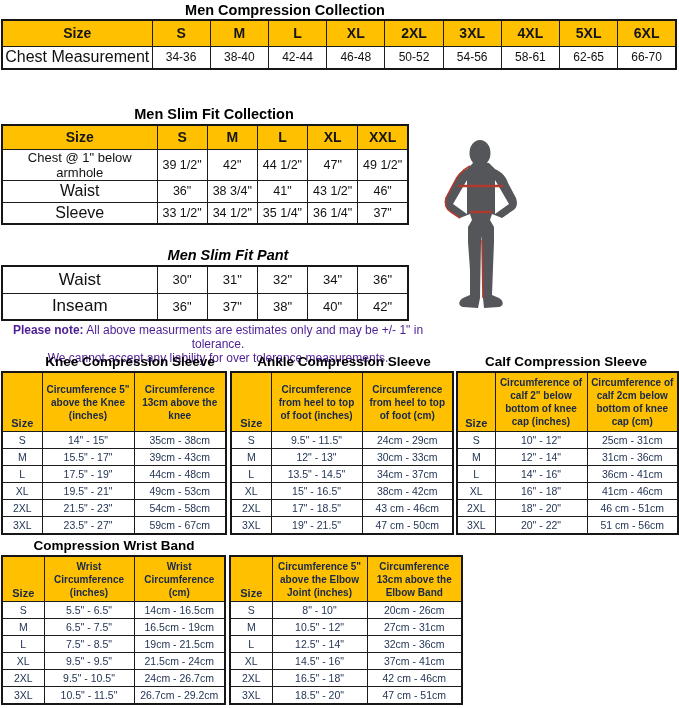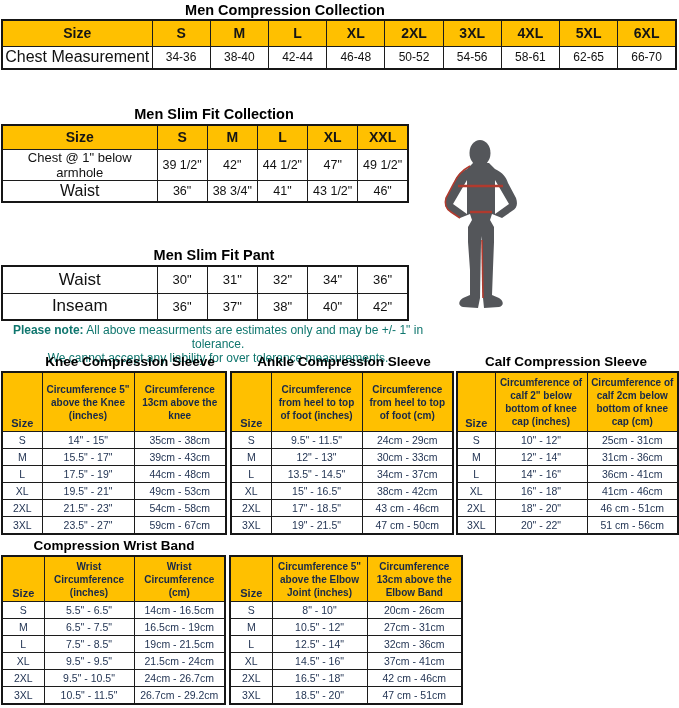--- a/index.html
+++ b/index.html
@@ -25,21 +25,21 @@
   .big2 tr.hd td{font-size:14px;}
   .big2 td{font-size:12.5px;}
   .big2 td.lbl{font-size:16px;}
   .big2 td.lbl-sm{font-size:13px;}
   
   .big3 tr{height:27px;}
   .big3 td{font-size:13px;}
   .big3 td.lbl{font-size:17px;}
   
   .note{position:absolute;left:0;top:323px;width:436px;text-align:center;
-        font-size:12px;line-height:1.18;color:#0f766e;}
+        font-size:12px;line-height:1.18;color:#4c1d95;}
   .note .b{font-weight:bold;}
   
   table.sm td{font-size:10.5px;color:#1e3050;height:16px;padding:0 1px;}
   table.sm tr.hd td{font-size:10px;line-height:1.3;padding:1px 2px;color:#17284a;}
   table.sm tr.hd td.szh{vertical-align:bottom;font-size:11px;padding-bottom:1px;}
   table.sm.h56 tr.hd td{height:56px;}
   table.sm.h42 tr.hd td{height:42px;}
   table.sm.r17 tr{height:17px;}
   .fig{position:absolute;left:437px;top:128px;width:112px;height:212px;}
 </style>
@@ -118,24 +118,32 @@
       <td>49 1/2"</td>
     </tr>
     <tr>
       <td class="lbl">Waist</td>
       <td>36"</td>
       <td>38 3/4"</td>
       <td>41"</td>
       <td>43 1/2"</td>
       <td>46"</td>
     </tr>
-  </tbody>
-    </table>
-
-  <div class="ttl ttl-big" style="left:0;top:247px;width:428px;">Men Slim Fit  Pant</div>
+    <tr>
+      <td class="lbl">Sleeve</td>
+      <td>33 1/2"</td>
+      <td>34 1/2"</td>
+      <td>35 1/4"</td>
+      <td>36 1/4"</td>
+      <td>37"</td>
+    </tr>
+  </tbody>
+    </table>
+
+  <div class="ttl ttl-big" style="left:14px;top:247px;width:428px;font-style:italic;">Men Slim Fit  Pant</div>
   <table class="t big3" style="left:1px;top:265px;width:408px;">
     <colgroup>
         <col style="width:155px">
         <col>
         <col>
         <col>
         <col>
         <col>
       </colgroup>
     <tbody>

